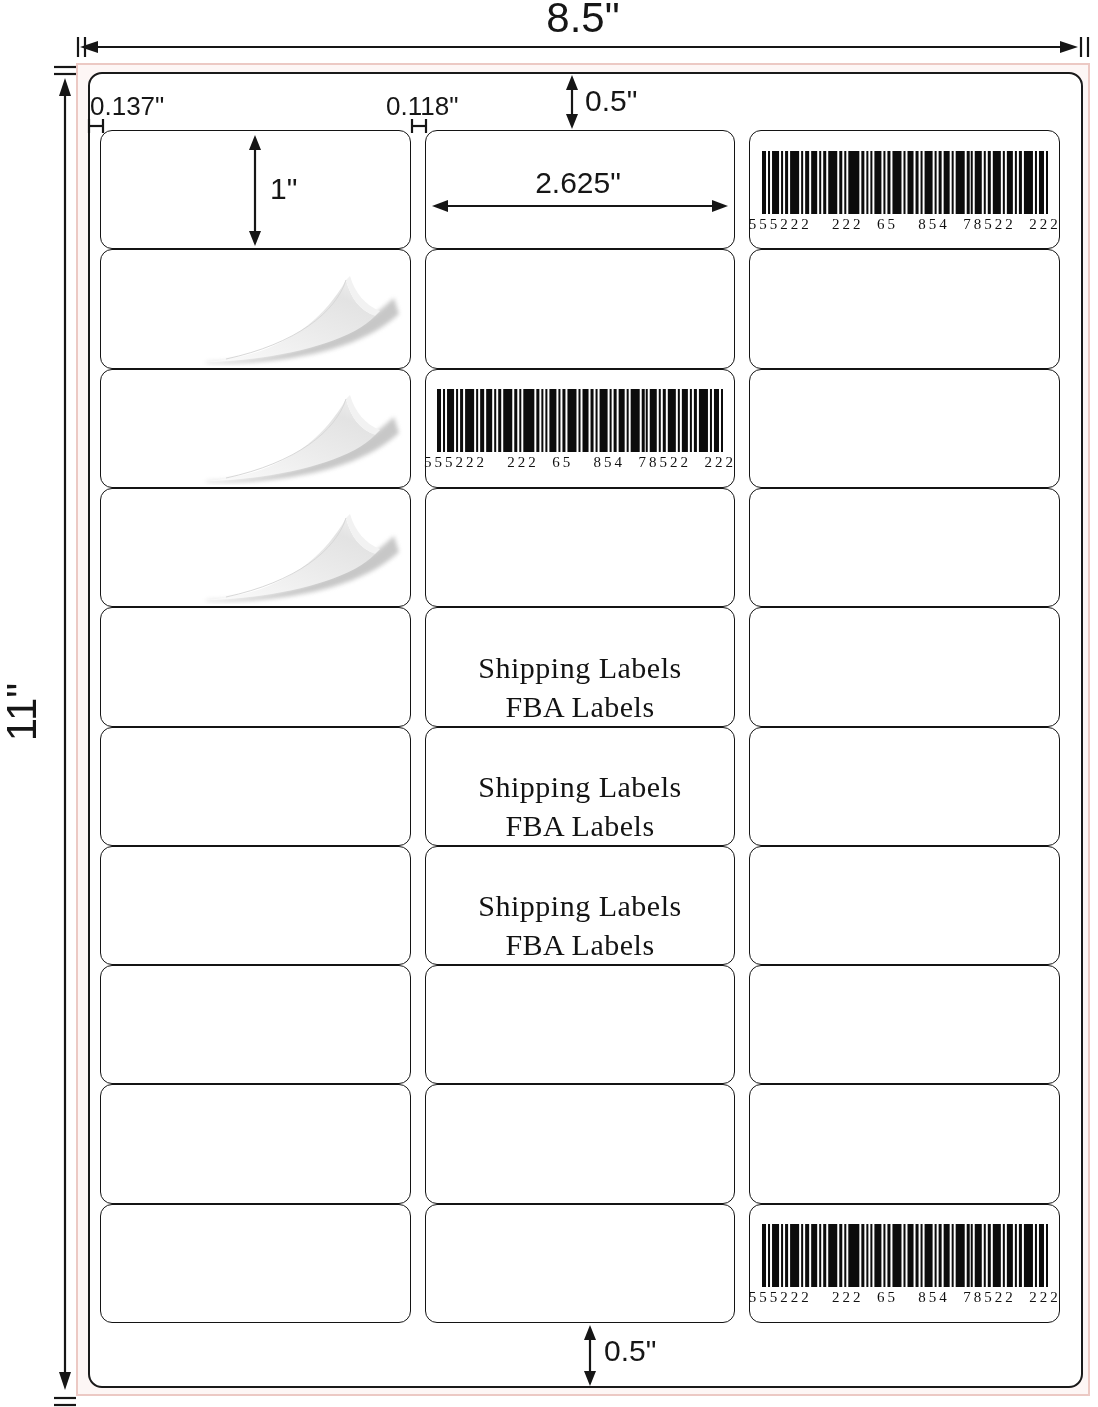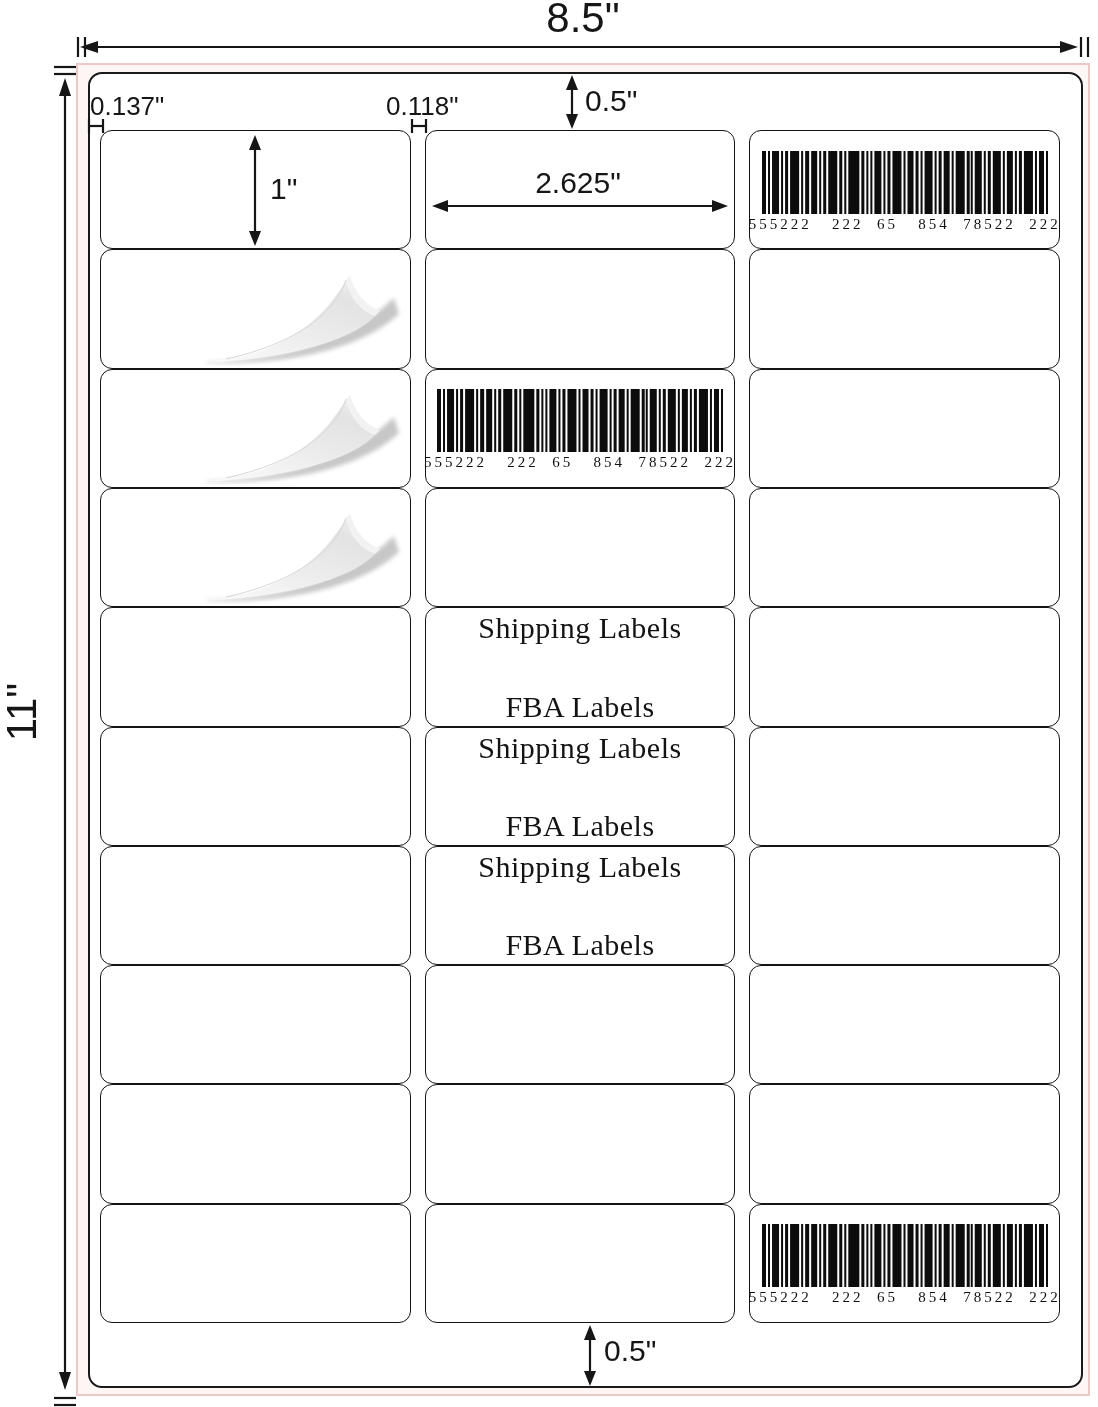--- a/index.html
+++ b/index.html
@@ -16,21 +16,21 @@
         column-gap:14px;row-gap:0;}
   .cell{position:relative;background:#fff;border:1.9px solid #141414;border-radius:12px;}
   
   .bc-wrap{position:absolute;inset:0;display:flex;flex-direction:column;align-items:center;
            justify-content:center;padding-top:4px;}
   .bars{width:286px;height:63px;display:block;}
   .bc-digits{font-family:"Liberation Serif",serif;font-size:15px;letter-spacing:3px;
              white-space:pre;color:#111;margin-top:1px;line-height:18px;}
   
   .ship-text{position:absolute;inset:0;display:flex;flex-direction:column;align-items:center;
-             justify-content:space-between;font-family:"Liberation Serif",serif;font-size:30px;
+             justify-content:flex-end;font-family:"Liberation Serif",serif;font-size:30px;
              line-height:39px;color:#131313;letter-spacing:.5px;}
   
   .peel{position:absolute;right:2px;bottom:2px;width:212px;height:94px;pointer-events:none;}
   
   .overlay{position:absolute;left:0;top:0;width:1098px;height:1407px;z-index:6;pointer-events:none;}
   .dim-label{position:absolute;color:#161616;}
   .t42{font-size:42px;font-weight:400;}
   .t30{font-size:30px;}
   .t26{font-size:26px;}
   .rot{transform:rotate(-90deg);}

